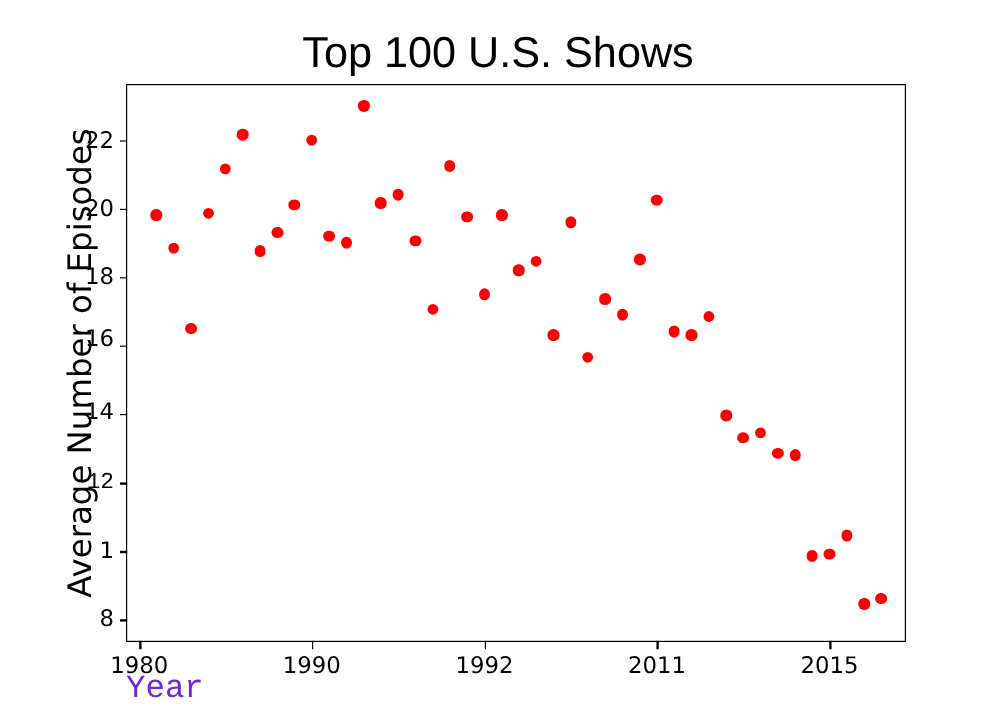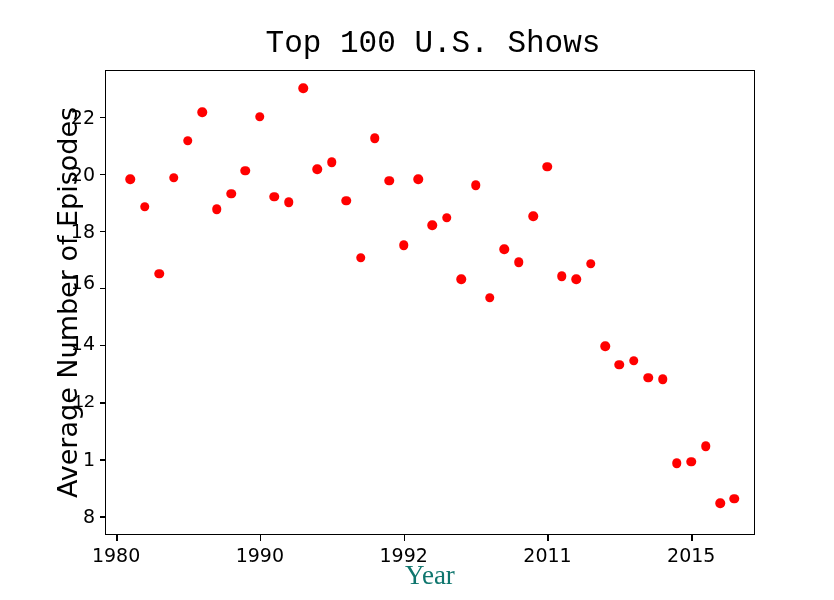--- a/index.html
+++ b/index.html
@@ -14,27 +14,27 @@
     overflow: hidden;
   }
   #figure {
     position: relative;
     width: 834px;
     height: 600px;
     background: #ffffff;
   }
   #chart-title {
     position: absolute;
-    left: 108px;
+    left: 90px;
     top: 24px;
     width: 650px;
     text-align: center;
-    font-size: 31px;
-    color: #000000;
-    font-family: Liberation Mono, monospace;
+    font-size: 36px;
+    color: #000000;
+    font-family: Liberation Sans, sans-serif;
     line-height: 40px;
     white-space: nowrap;
   }
   #plot-area {
     position: absolute;
     left: 105px;
     top: 70px;
     width: 650px;
     height: 465px;
     border: 1.6px solid #000000;
@@ -90,24 +90,24 @@
     font-size: 19px;
     color: #000000;
     white-space: nowrap;
     font-family: "DejaVu Sans", sans-serif;
   }
   #xlabel {
     position: absolute;
     left: 105px;
     top: 560px;
     width: 650px;
-    text-align: center;
+    text-align: left;
     font-size: 27px;
-    color: #0f766e;
-    font-family: Liberation Serif, serif;
+    color: #6d28d9;
+    font-family: Liberation Mono, monospace;
     white-space: nowrap;
   }
   #ylabel {
     position: absolute;
     left: 0px;
     top: 70px;
     width: 465px;
     height: 40px;
     transform: rotate(-90deg);
     transform-origin: 0 0;

